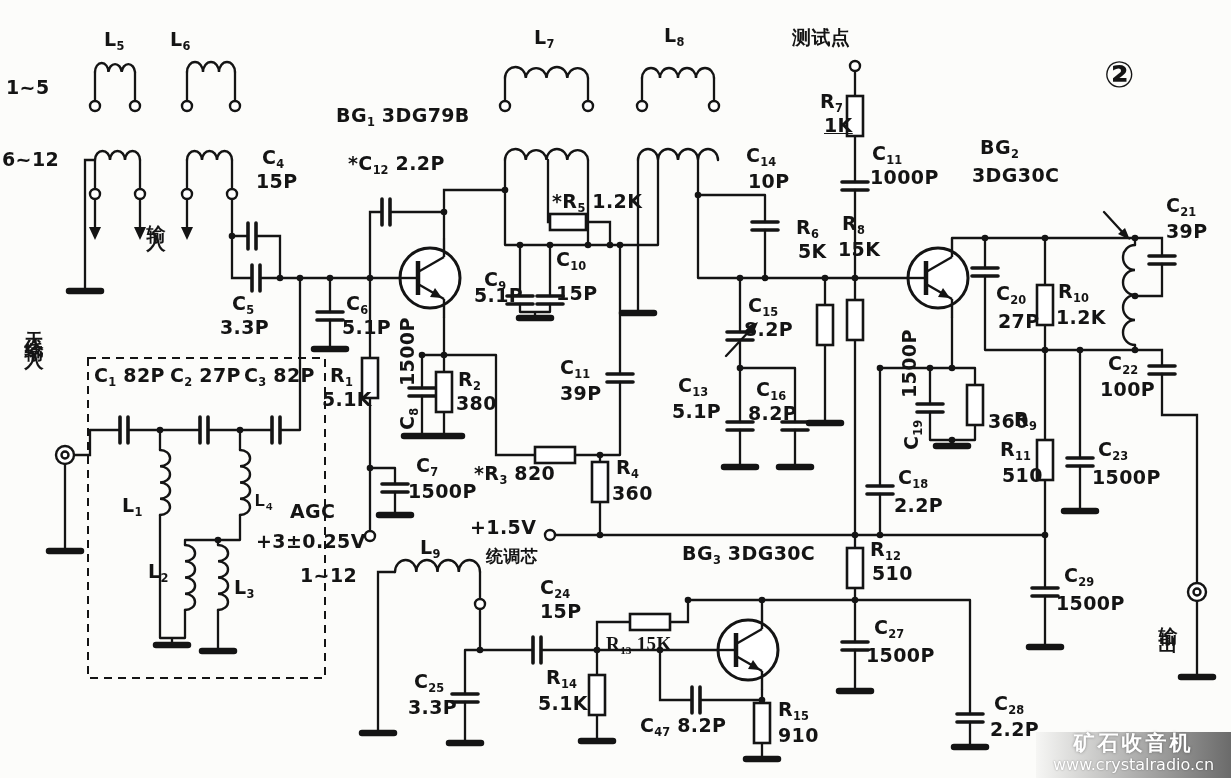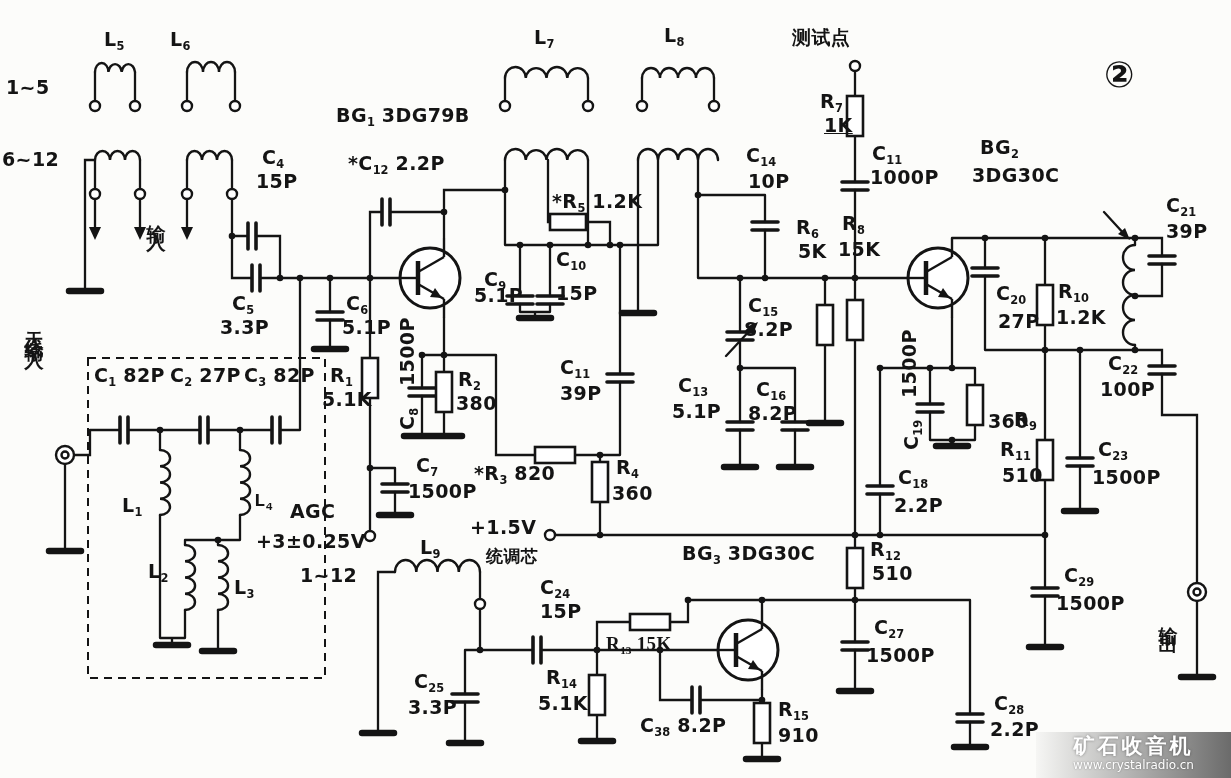--- a/index.html
+++ b/index.html
@@ -9,21 +9,21 @@
   .labels{position:absolute;left:0;top:0;width:100%;height:100%;pointer-events:none;}
   .lbl{position:absolute;font-weight:600;font-size:19px;color:#141414;line-height:1.05;
        white-space:nowrap;letter-spacing:.4px;}
   .lbl sub{font-size:.6em;vertical-align:-.35em;letter-spacing:0;}
   .vert{writing-mode:vertical-rl;text-orientation:upright;letter-spacing:6px;}
   .rot{transform:rotate(-90deg);transform-origin:0 0;}
   .watermark{position:absolute;right:0;bottom:0;width:195px;height:46px;
     background:linear-gradient(90deg,rgba(150,150,150,.06),rgba(75,75,75,.82));
     display:flex;flex-direction:column;align-items:center;justify-content:center;}
   .wm-name{color:#fff;font-size:21px;font-weight:700;letter-spacing:3px;line-height:1;text-shadow:0 0 3px rgba(0,0,0,.4);}
-  .wm-url{color:#fff;font-size:12px;line-height:1.4;text-shadow:0 0 2px rgba(0,0,0,.4);}
+  .wm-url{color:#fff;font-size:16px;line-height:1.4;text-shadow:0 0 2px rgba(0,0,0,.4);}
 </style>
 </head>
 <body>
 
 <div class="stage">
 
 <svg width="1231" height="778" viewBox="0 0 1231 778">
   <defs>
     <g id="npn" stroke="#141414" fill="none">
       <circle cx="0" cy="0" r="30" fill="#ffffff" stroke-width="3"></circle>
@@ -318,21 +318,21 @@
       <div class="lbl" style="left: 420px; top: 538px;">L<sub>9</sub></div>
       <div class="lbl" style="left: 486px; top: 548px; font-size: 17px;">统调芯</div>
       <div class="lbl" style="left: 682px; top: 544px;">BG<sub>3</sub> 3DG30C</div>
       <div class="lbl" style="left: 540px; top: 578px;">C<sub>24</sub></div>
       <div class="lbl" style="left: 540px; top: 602px;">15P</div>
       <div class="lbl" style="left: 606px; top: 634px; font-family: Liberation Serif, serif;">R<sub>13</sub> 15K</div>
       <div class="lbl" style="left: 414px; top: 672px;">C<sub>25</sub></div>
       <div class="lbl" style="left: 408px; top: 698px;">3.3P</div>
       <div class="lbl" style="left: 546px; top: 668px;">R<sub>14</sub></div>
       <div class="lbl" style="left: 538px; top: 694px;">5.1K</div>
-      <div class="lbl" style="left: 640px; top: 716px;">C<sub>38</sub> 8.2P</div>
+      <div class="lbl" style="left: 640px; top: 716px;">C<sub>47</sub> 8.2P</div>
       <div class="lbl" style="left: 778px; top: 700px;">R<sub>15</sub></div>
       <div class="lbl" style="left: 778px; top: 726px;">910</div>
       <div class="lbl" style="left: 874px; top: 618px;">C<sub>27</sub></div>
       <div class="lbl" style="left: 866px; top: 646px;">1500P</div>
       <div class="lbl" style="left: 870px; top: 540px;">R<sub>12</sub></div>
       <div class="lbl" style="left: 872px; top: 564px;">510</div>
       <div class="lbl" style="left: 898px; top: 468px;">C<sub>18</sub></div>
       <div class="lbl" style="left: 894px; top: 496px;">2.2P</div>
       <div class="lbl rot" style="left: 902px; top: 450px;">C<sub>19</sub></div>
       <div class="lbl rot" style="left: 900px; top: 398px;">1500P</div>

